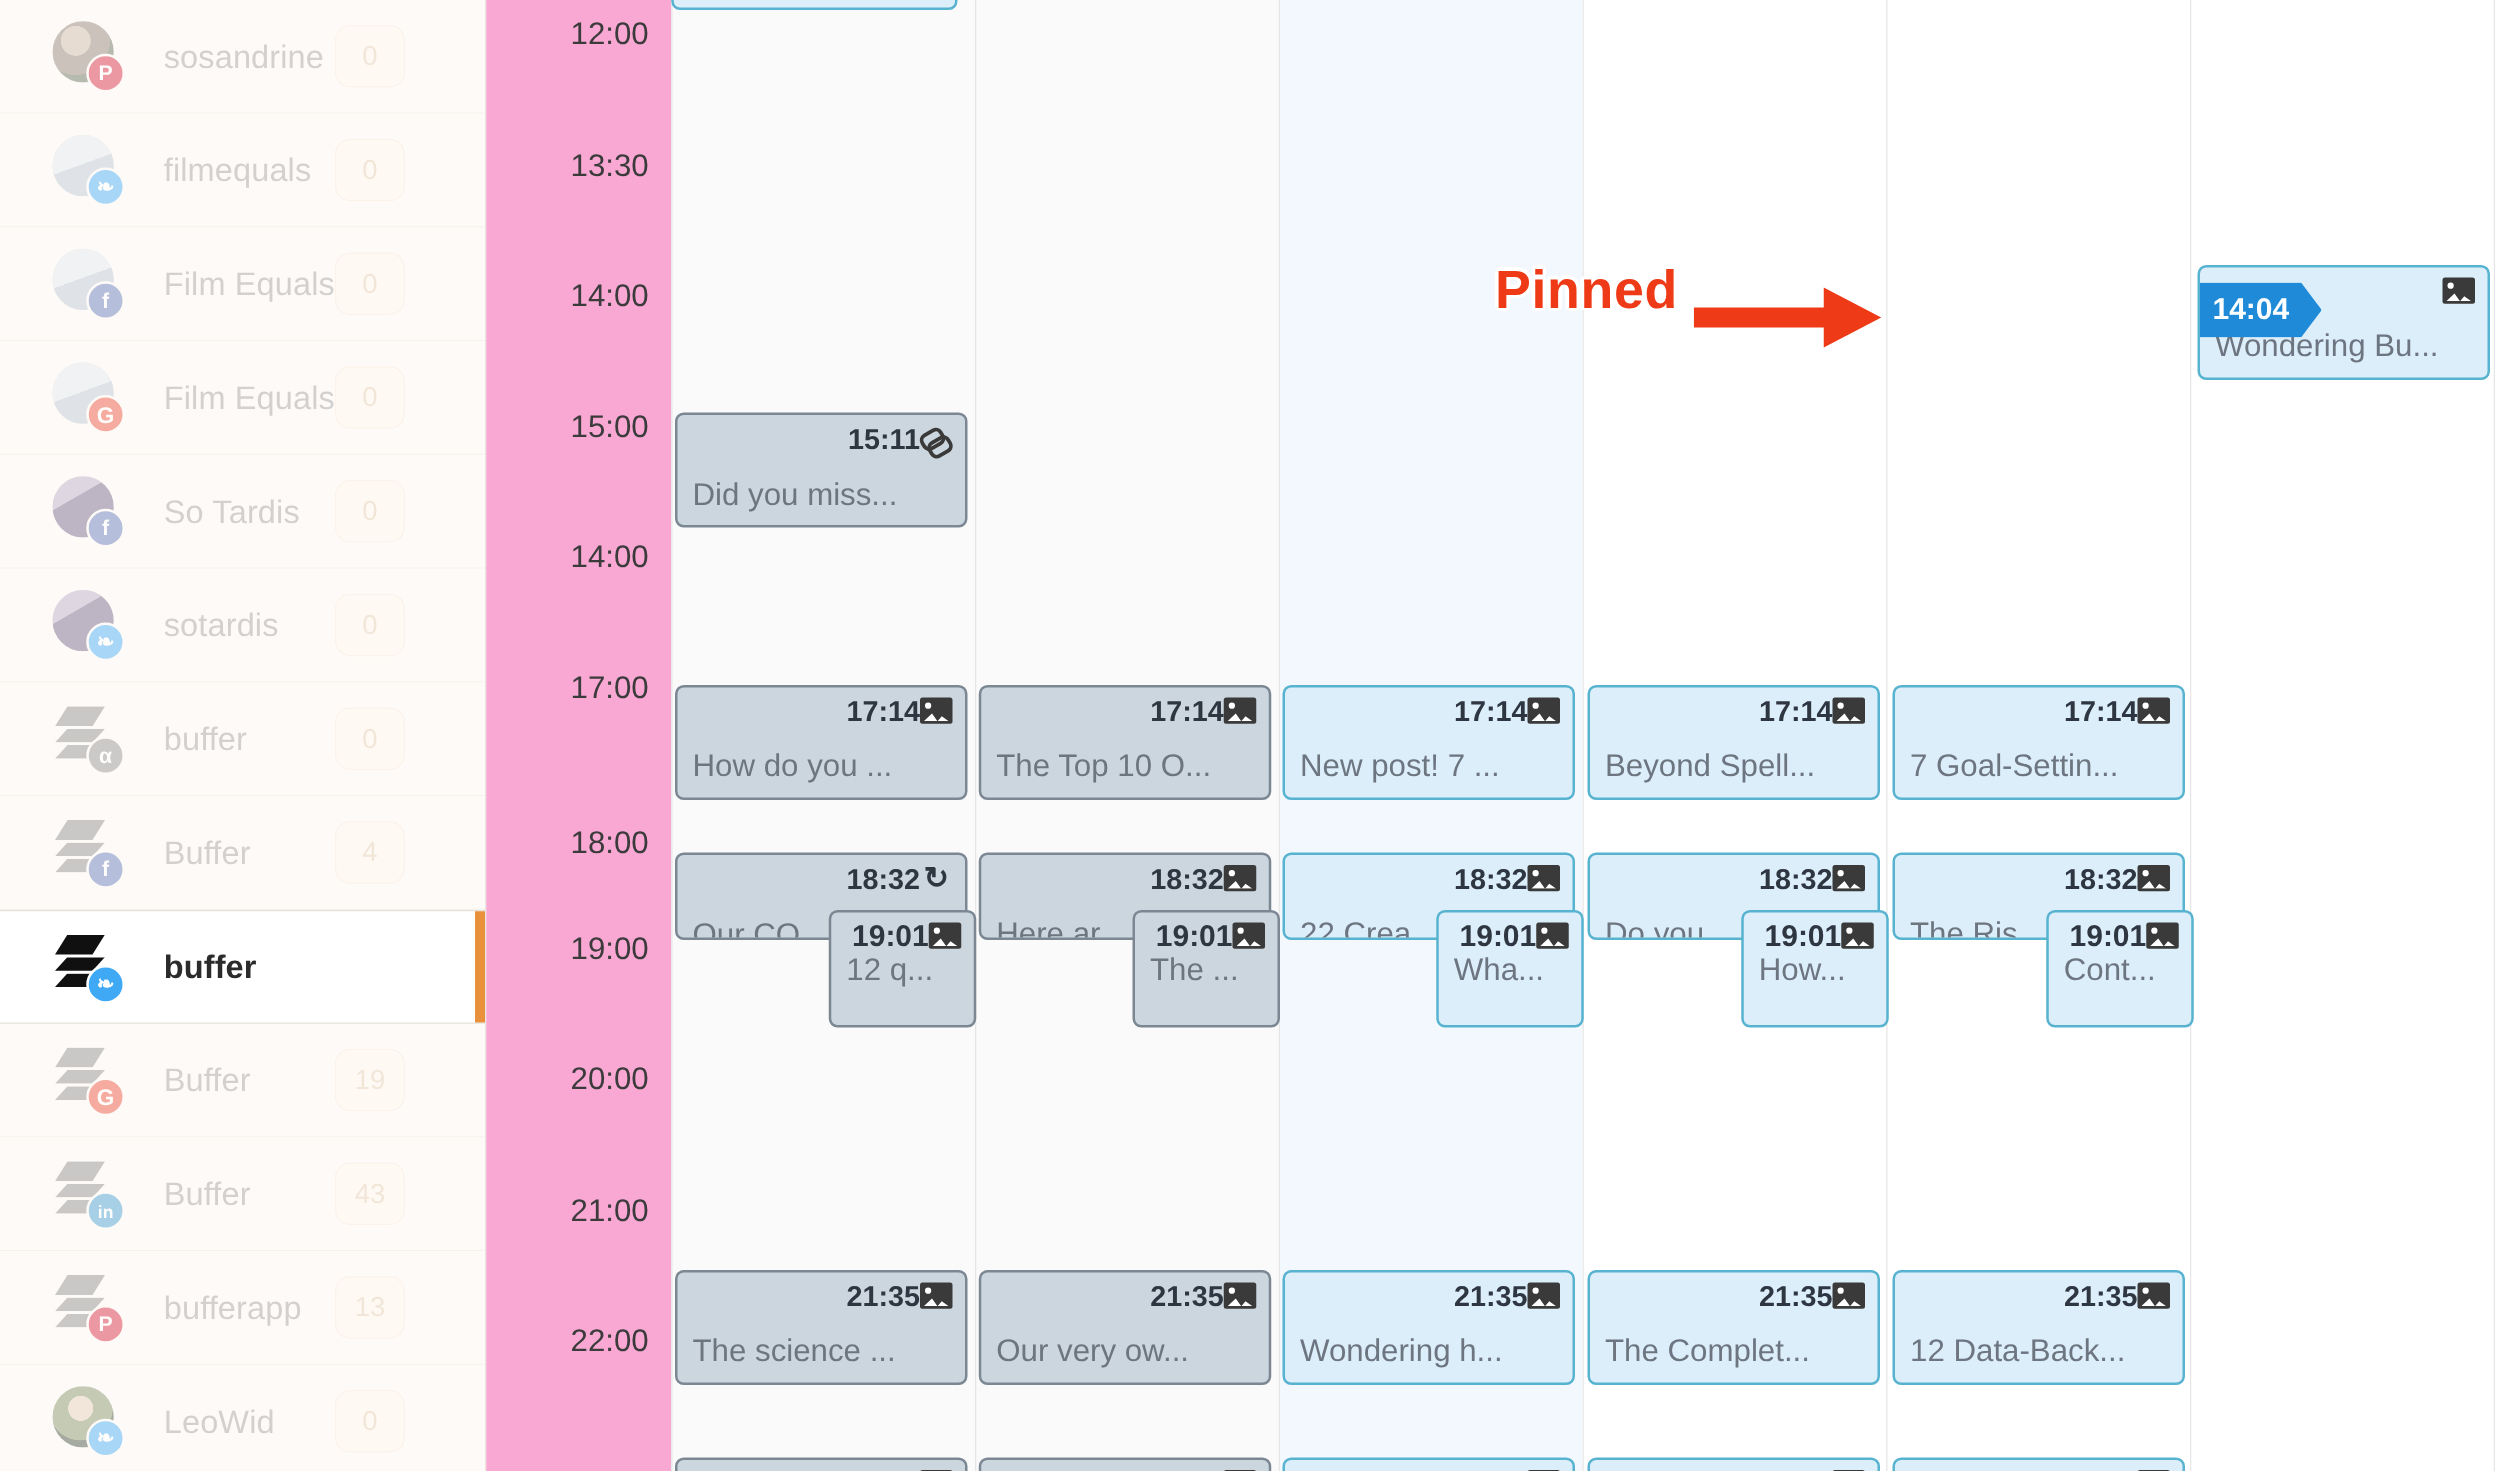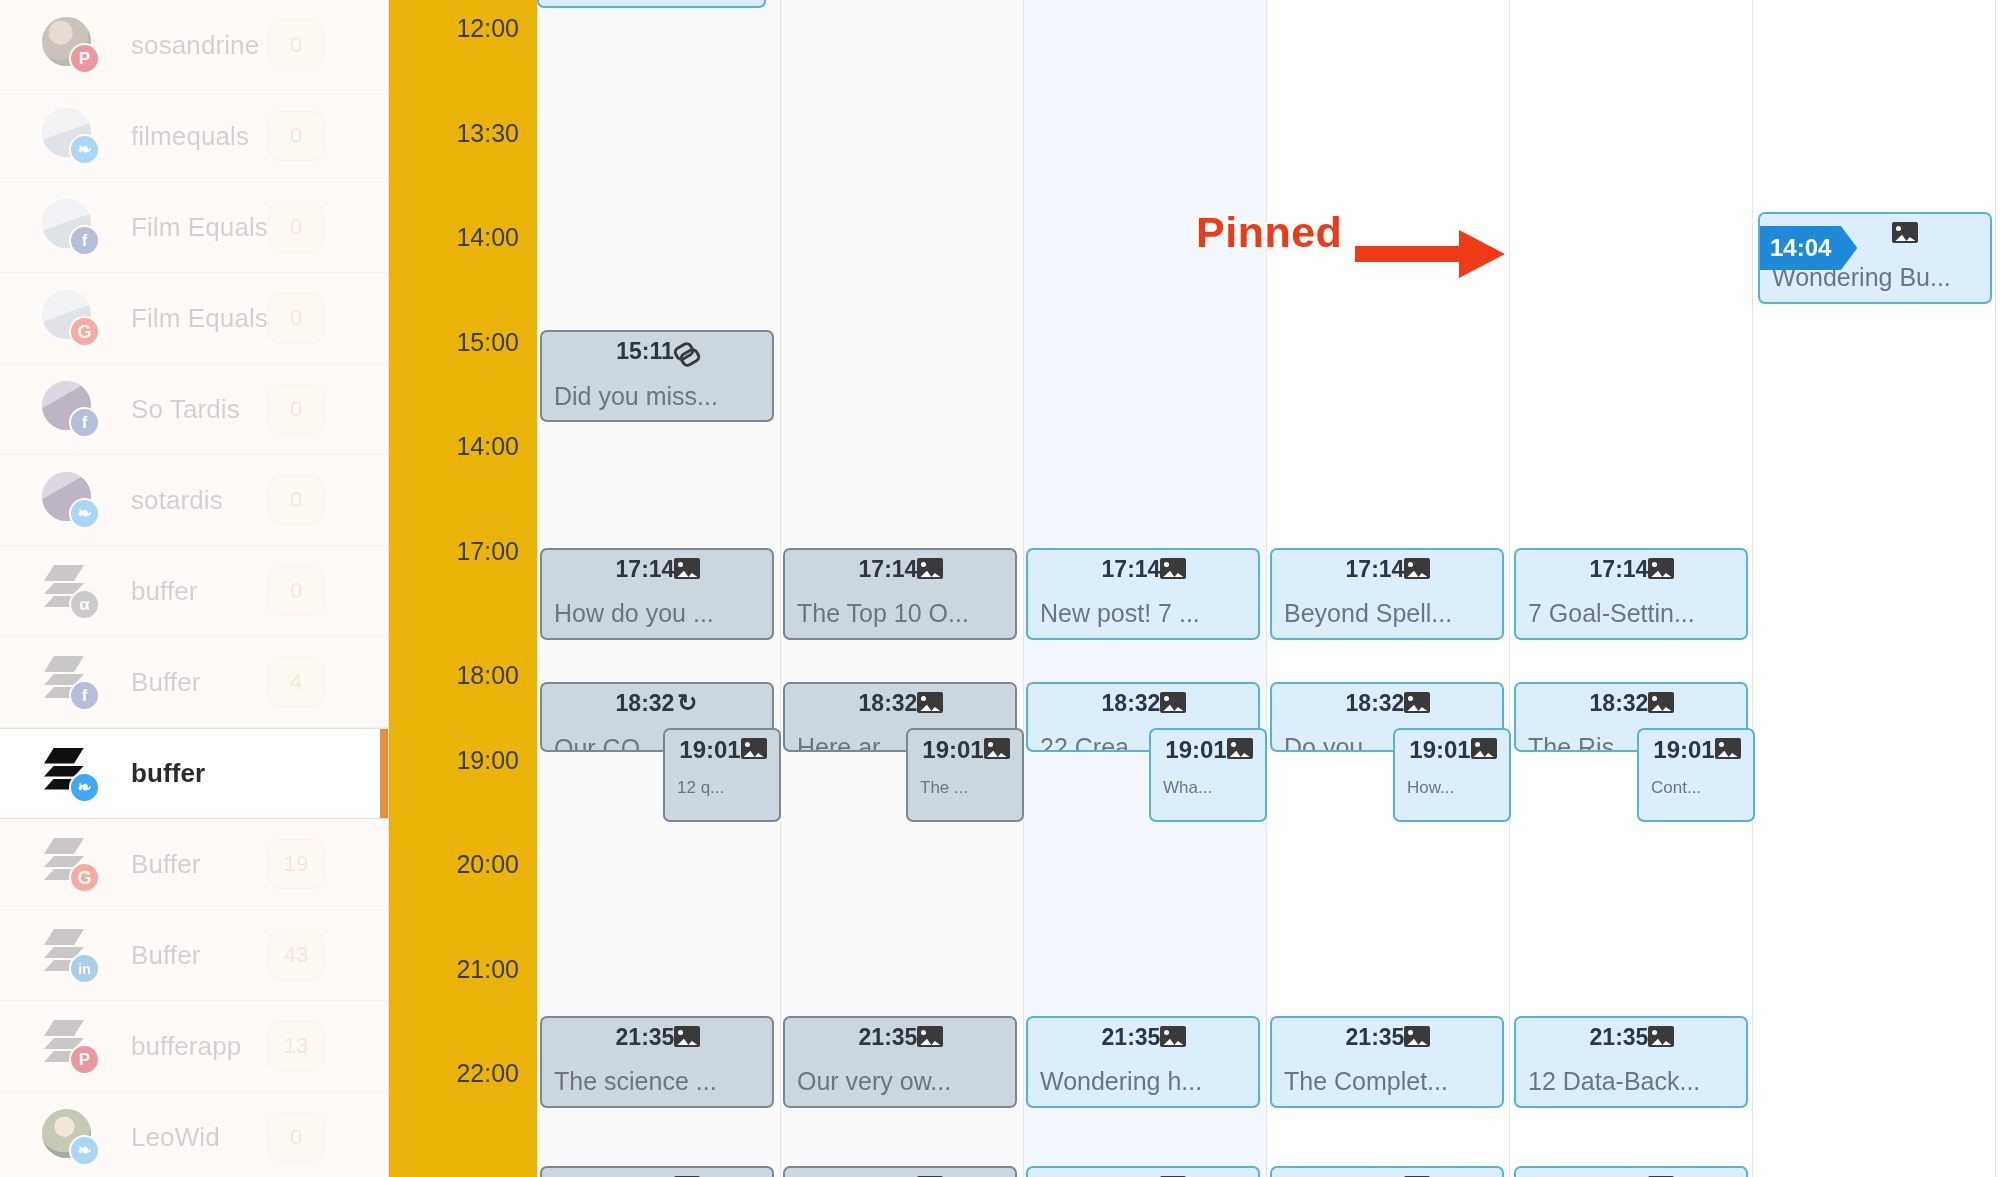--- a/index.html
+++ b/index.html
@@ -90,21 +90,21 @@
   .bufferlogo i.l3 { top:33px; background:#8a8a8a; height:11px; clip-path: polygon(25% 0, 100% 0, 75% 100%, 0% 100%); }
   .profile-row.selected .bufferlogo i { background:#101010; }
 
   
   #calendar {
     position:absolute; left:389px; top:0; right:0; bottom:0;
     background:#ffffff;
   }
   #gutter {
     position:absolute; left:0; top:0; width:148px; height:100%;
-    background:#eab308;
+    background:#f9a8d4;
   }
   .hour-label {
     position:absolute; right:18px;
     font-size:25px; color:#3b3b3b;
     transform:translateY(-50%);
     white-space:nowrap;
   }
   #grid {
     position:absolute; left:148px; top:0; right:0; bottom:0;
   }
@@ -121,33 +121,33 @@
     position:absolute;
     border-radius:7px;
     border:2px solid #7c8794;
     background:#ccd6de;
     padding:8px 10px 0 12px;
     overflow:hidden;
     cursor:pointer;
   }
   .ev.upcoming { border-color:#57b3cf; background:#dceefa; }
   .ev .ev-top {
-    display:flex; align-items:flex-start; justify-content:center;
+    display:flex; align-items:flex-start; justify-content:flex-end;
     line-height:1;
   }
   .ev .ev-time {
     font-size:23px; font-weight:bold; color:#2e3641; white-space:nowrap;
   }
   .ev .ev-text {
     margin-top:18px;
     font-size:25px; color:#6d7680;
     white-space:nowrap; overflow:hidden;
   }
   .ev.small .ev-time { font-size:24px; }
-  .ev.small .ev-text { font-size:17px; margin-top:16px; }
+  .ev.small .ev-text { font-size:25px; margin-top:0; }
 
   
   .ic { flex:none; display:inline-block; }
   .ic-image {
     width:26px; height:21px; background:#3a3a3a; border-radius:2px;
     position:relative;
   }
   .ic-image:before {
     content:""; position:absolute; left:4px; top:4px;
     width:5px; height:5px; border-radius:50%; background:#fff;

